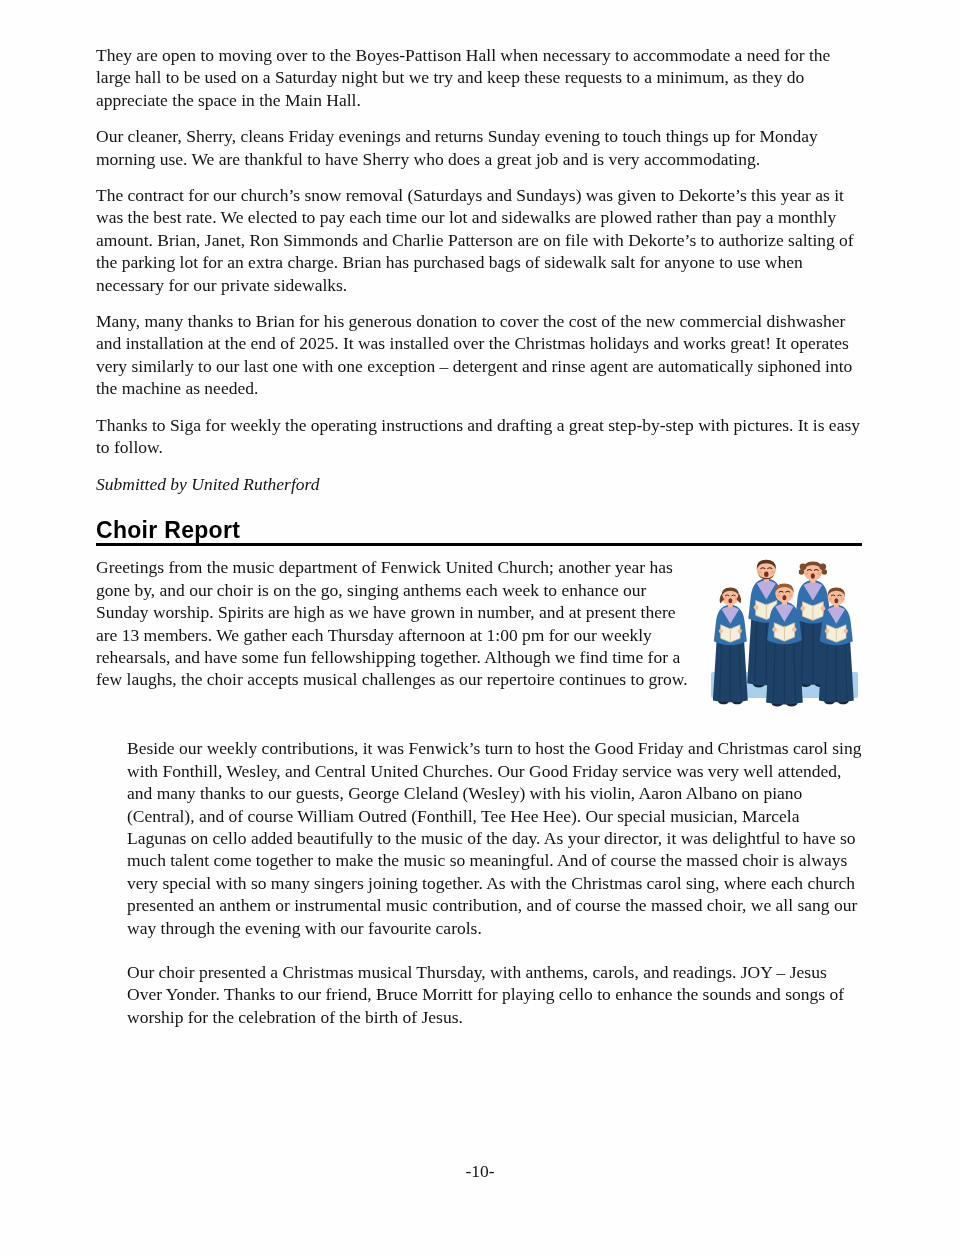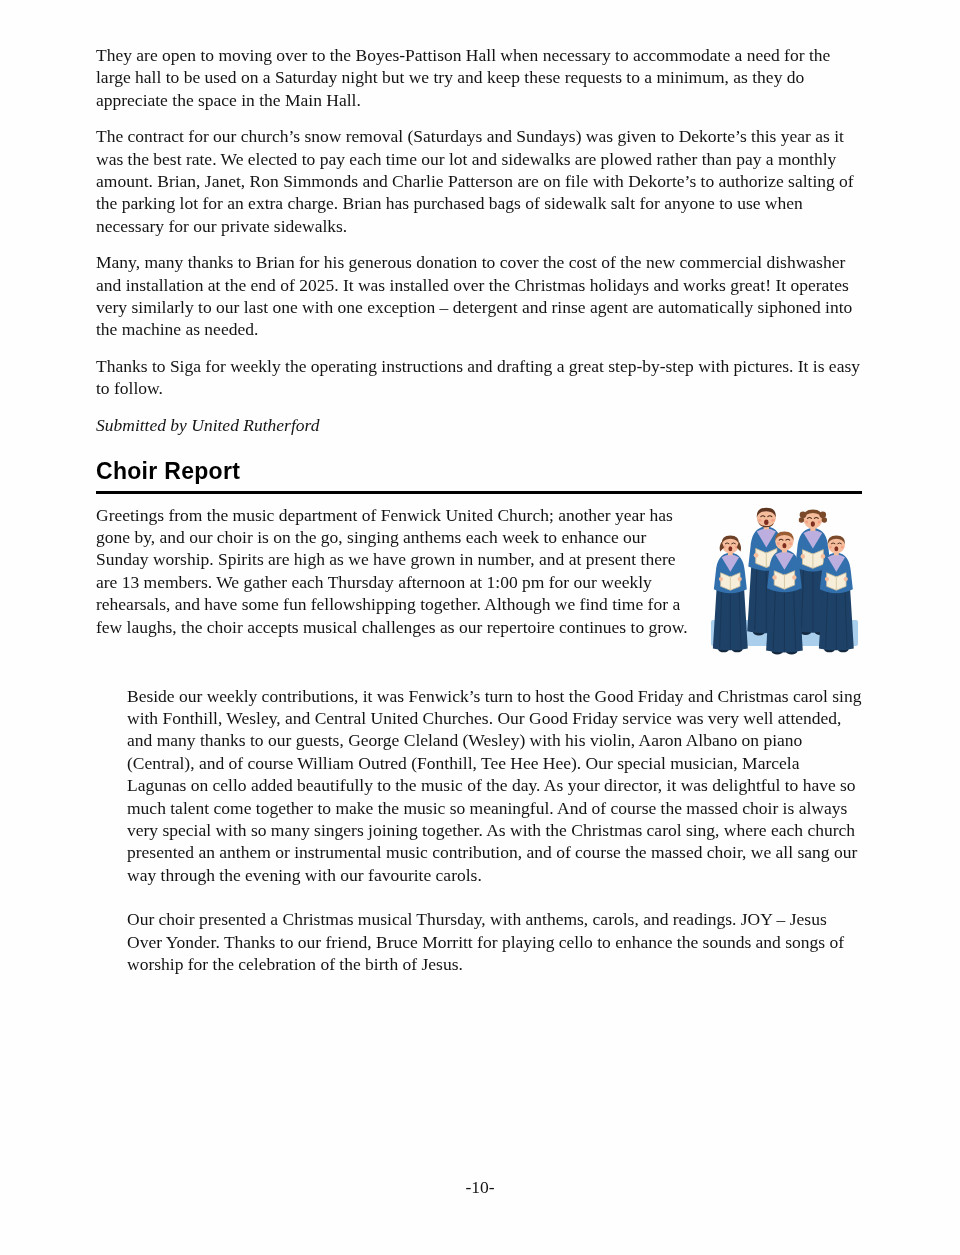--- a/index.html
+++ b/index.html
@@ -27,51 +27,51 @@
     margin-bottom: 0;
   }
   .section-heading {
     font-family: "Liberation Sans", sans-serif;
     font-weight: 700;
     font-size: 23px;
     line-height: 1.15;
     letter-spacing: 0.3px;
     color: #000;
     margin: 22px 0 0 0;
-    padding-bottom: 6px;
     border-bottom: 3px solid #000;
   }
   .lead-para-wrap {
     margin: 10px 0 24px 0;
   }
   .lead-para-wrap::after { content: ""; display: block; clear: both; }
   .illustration {
     float: right;
     width: 154px;
     height: 153px;
     margin: 0 0 4px 14px;
   }
   .choir-para { margin-bottom: 22px; clear: both; margin-left: 31px; }
   .page-number {
     position: absolute;
     left: 0; right: 0;
-    bottom: 57px;
+    bottom: 73px;
     text-align: center;
     font-size: 17.5px;
     line-height: 22px;
   }
 </style>
 </head>
 <body>
 
 <div class="page">
   <div class="content">
 
     <section>
       <p class="para">They are open to moving over to the Boyes-Pattison Hall when necessary to accommodate a need for the large hall to be used on a Saturday night but we try and keep these requests to a minimum, as they do appreciate the space in the Main Hall.</p>
+      <p class="para">Our cleaner, Sherry, cleans Friday evenings and returns Sunday evening to touch things up for Monday morning use.  We are thankful to have Sherry who does a great job and is very accommodating.</p>
       <p class="para">The contract for our church’s snow removal (Saturdays and Sundays) was given to Dekorte’s this year as it was the best rate. We elected to pay each time our lot and sidewalks are plowed rather than pay a monthly amount. Brian, Janet, Ron Simmonds and Charlie Patterson are on file with Dekorte’s to authorize salting of the parking lot for an extra charge. Brian has purchased bags of sidewalk salt for anyone to use when necessary for our private sidewalks.</p>
       <p class="para">Many, many thanks to Brian for his generous donation to cover the cost of the new commercial dishwasher and installation at the end of 2025. It was installed over the Christmas holidays and works great! It operates very similarly to our last one with one exception – detergent and rinse agent are automatically siphoned into the machine as needed.</p>
       <p class="para">Thanks to Siga for weekly the operating instructions and drafting a great step-by-step with pictures. It is easy to follow.</p>
       <p class="para byline">Submitted by United Rutherford</p>
     </section>
 
     <section>
       <h2 class="section-heading">Choir Report</h2>
 
       <div class="lead-para-wrap">

